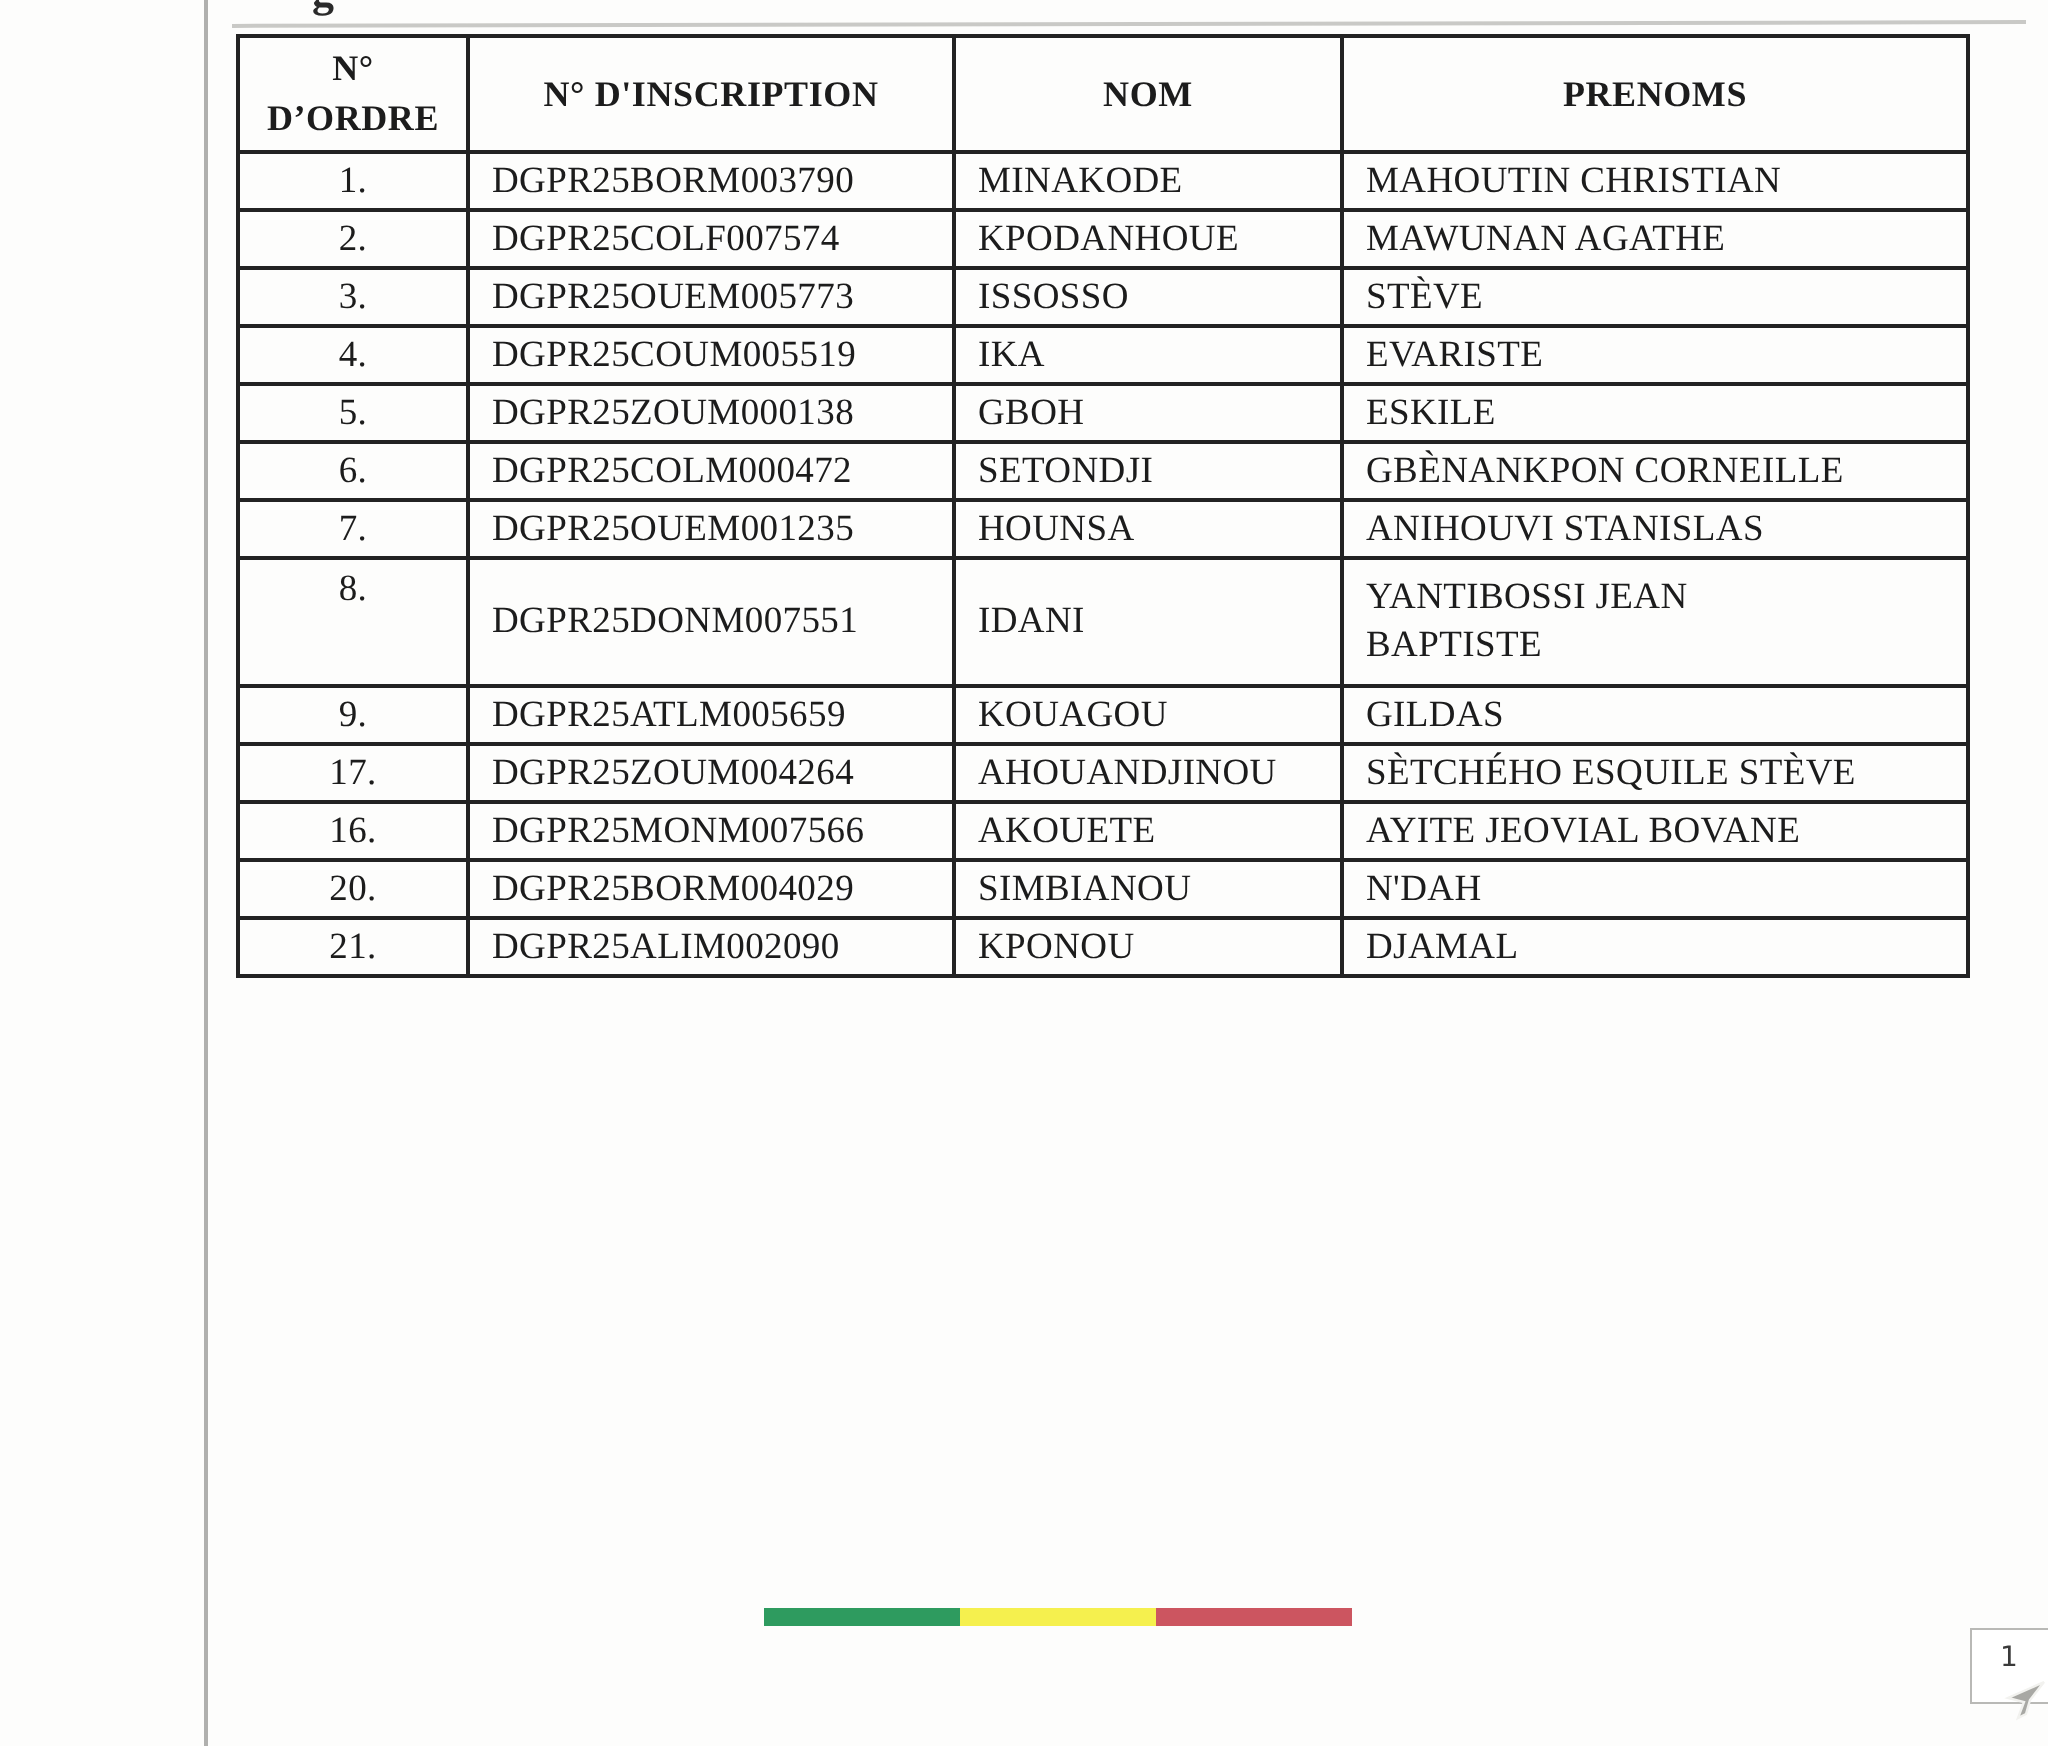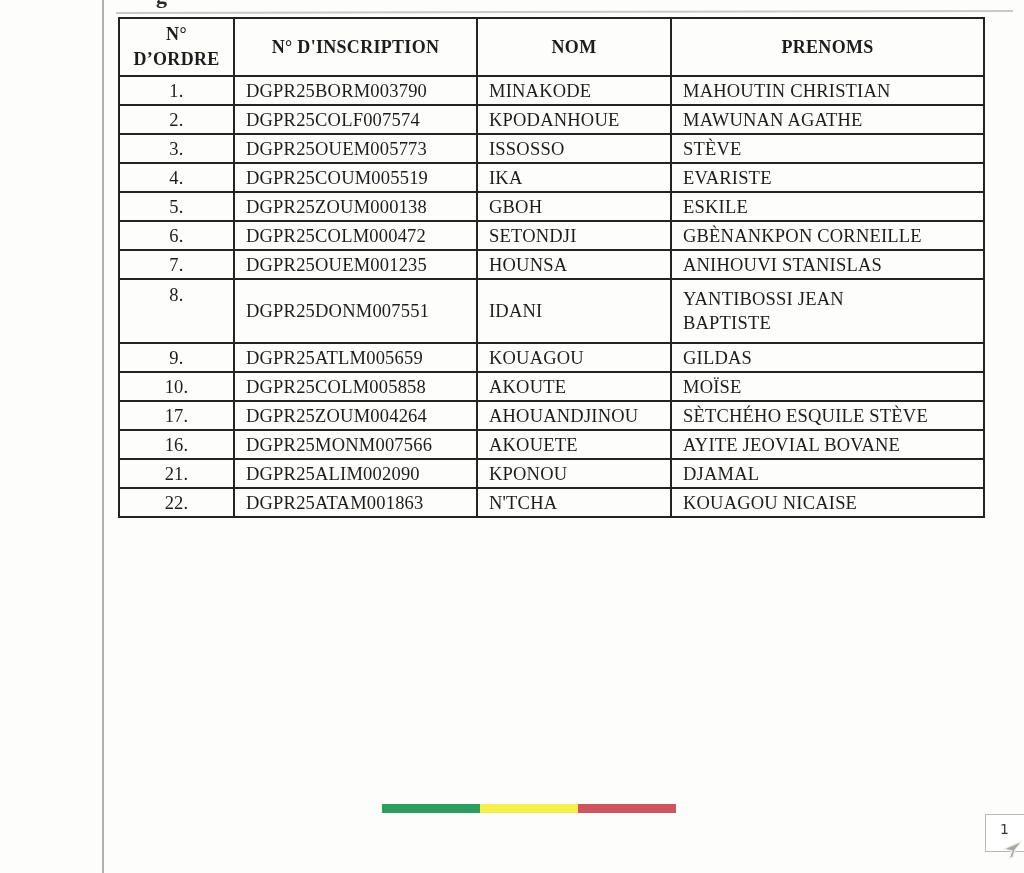--- a/index.html
+++ b/index.html
@@ -153,48 +153,42 @@
       <td class="prenoms">YANTIBOSSI JEAN
 BAPTISTE</td>
     </tr>
         <tr>
       <td class="order">9.</td>
       <td class="inscription">DGPR25ATLM005659</td>
       <td class="nom">KOUAGOU</td>
       <td class="prenoms">GILDAS</td>
     </tr>
         <tr>
-      <td class="order">10.</td>
-      <td class="inscription">DGPR25COLM005858</td>
-      <td class="nom">AKOUTE</td>
-      <td class="prenoms">MOÏSE</td>
-    </tr>
-        <tr>
       <td class="order">17.</td>
       <td class="inscription">DGPR25ZOUM004264</td>
       <td class="nom">AHOUANDJINOU</td>
       <td class="prenoms">SÈTCHÉHO ESQUILE STÈVE</td>
     </tr>
         <tr>
       <td class="order">16.</td>
       <td class="inscription">DGPR25MONM007566</td>
       <td class="nom">AKOUETE</td>
       <td class="prenoms">AYITE JEOVIAL BOVANE</td>
     </tr>
         <tr>
+      <td class="order">20.</td>
+      <td class="inscription">DGPR25BORM004029</td>
+      <td class="nom">SIMBIANOU</td>
+      <td class="prenoms">N'DAH</td>
+    </tr>
+        <tr>
       <td class="order">21.</td>
       <td class="inscription">DGPR25ALIM002090</td>
       <td class="nom">KPONOU</td>
       <td class="prenoms">DJAMAL</td>
-    </tr>
-        <tr>
-      <td class="order">22.</td>
-      <td class="inscription">DGPR25ATAM001863</td>
-      <td class="nom">N'TCHA</td>
-      <td class="prenoms">KOUAGOU NICAISE</td>
     </tr>
       </tbody>
   </table>
 
   <div class="flag-bar">
     <span class="seg" style="background: rgb(46, 155, 95);"></span>
     <span class="seg" style="background: rgb(245, 240, 78);"></span>
     <span class="seg" style="background: rgb(204, 85, 96);"></span>
   </div>
 

